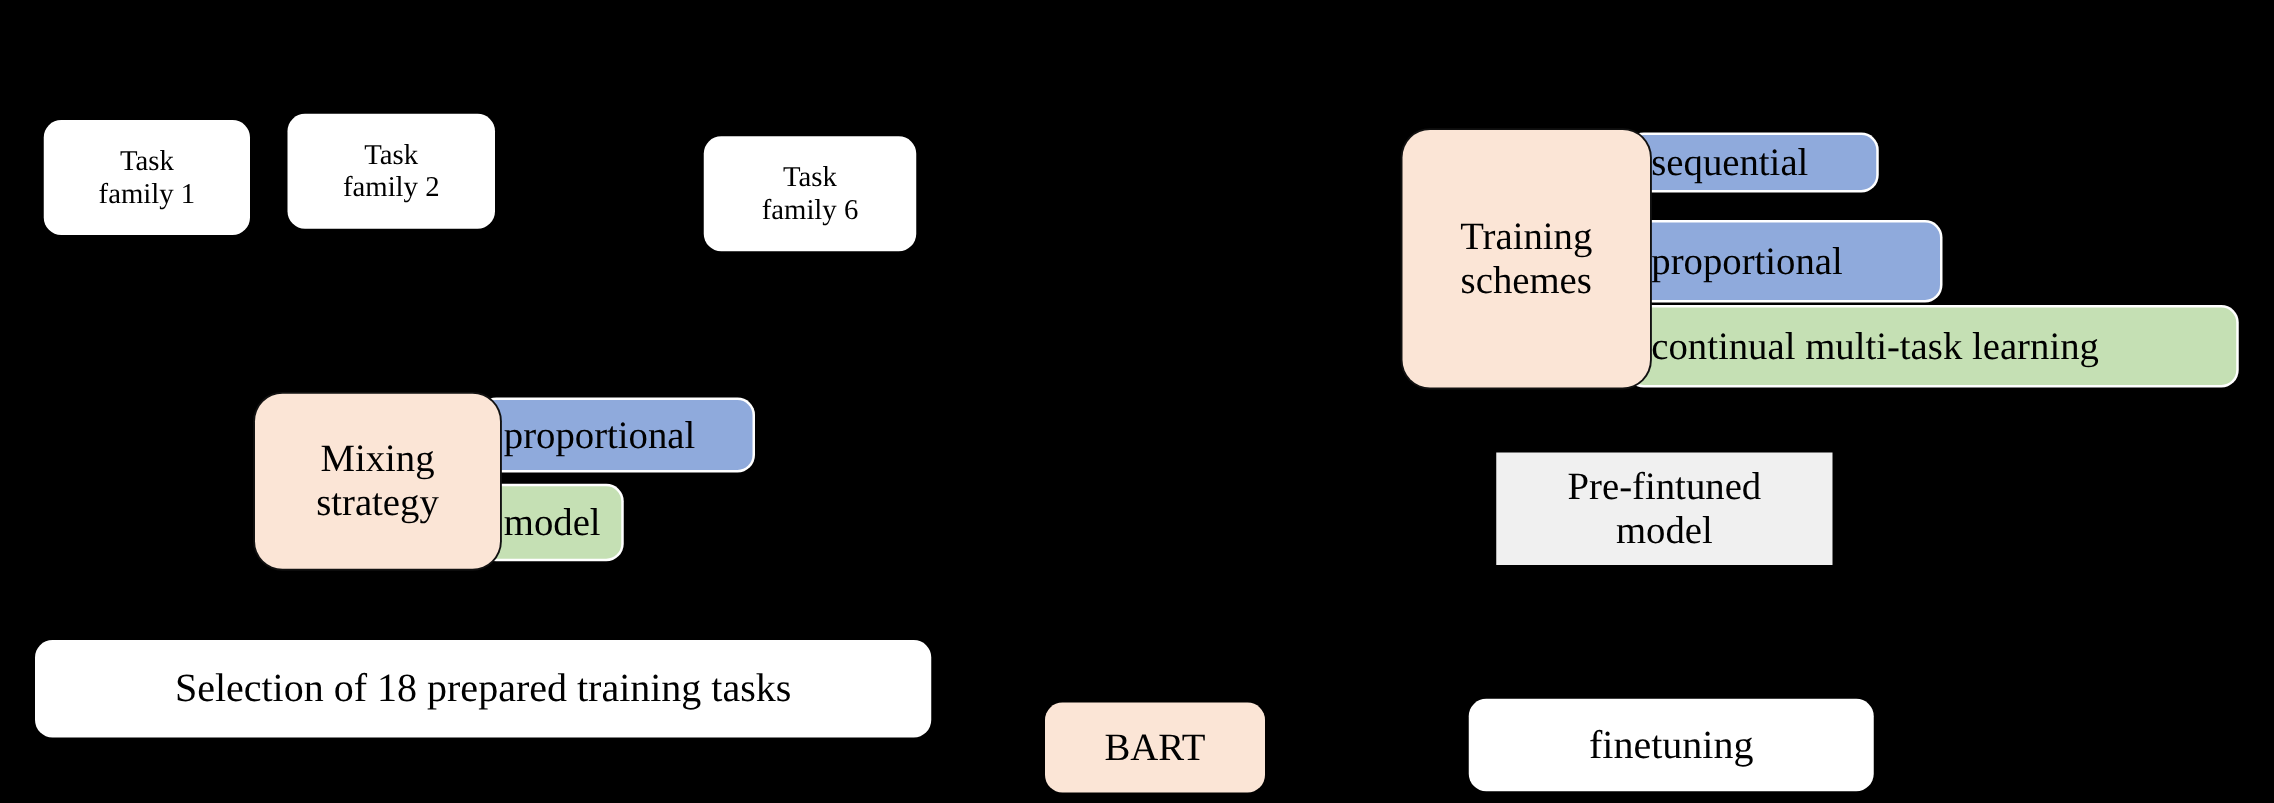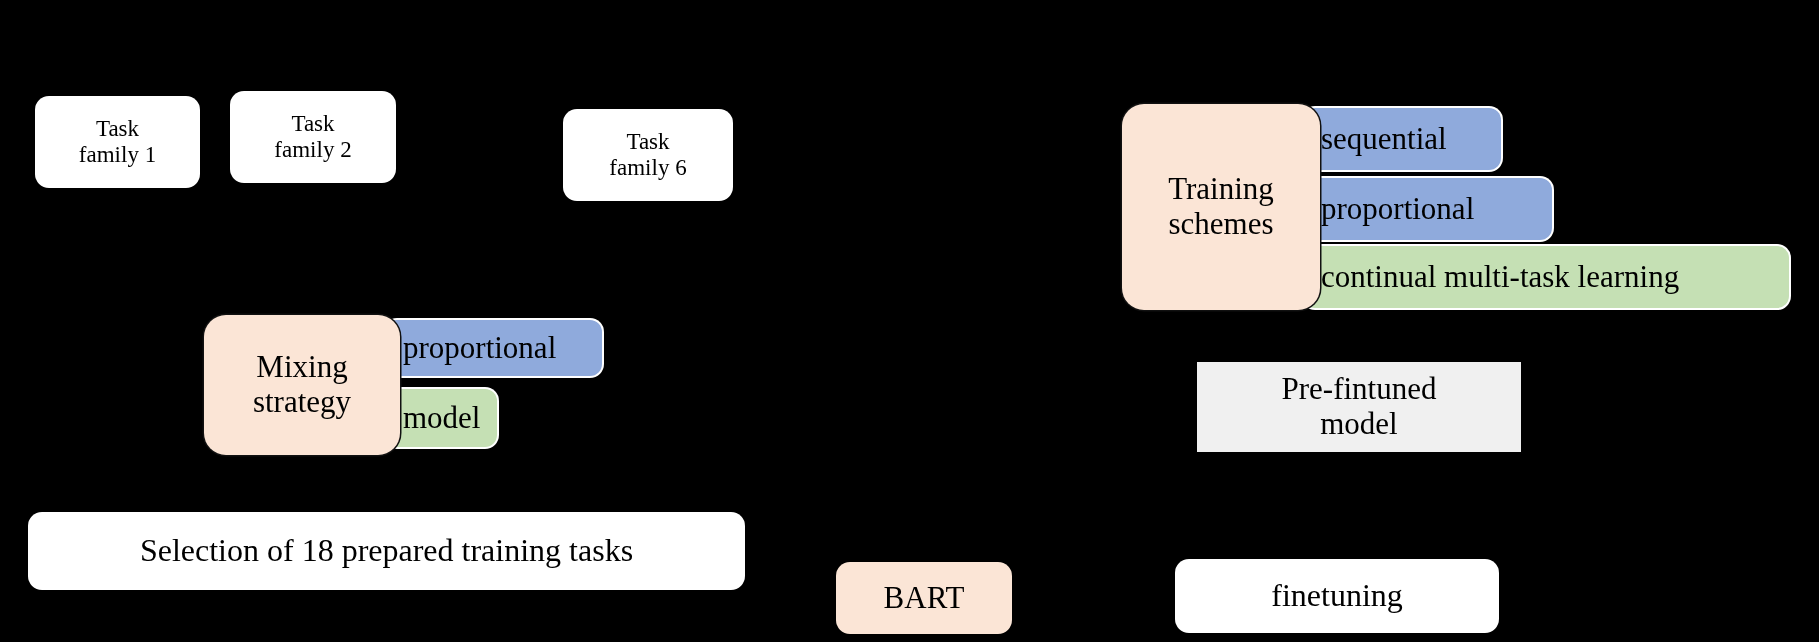--- a/index.html
+++ b/index.html
@@ -105,38 +105,38 @@
 
 <div class="node group-peach" style="left:204px; top:315px; width:196px; height:140px;">
   <span>Mixing
 strategy</span>
 </div>
 
 <div class="node bar-white" style="left:28px; top:512px; width:717px; height:78px;">
   <span>Selection of 18 prepared training tasks</span>
 </div>
 
-<div class="node tab tab-blue" style="left:1303px; top:108px; width:198px; height:62px;">
+<div class="node tab tab-blue" style="left:1303px; top:108px; width:198px; height:44px;">
   <span>sequential</span>
 </div>
 
 <div class="node tab tab-blue" style="left:1303px; top:178px; width:249px; height:62px;">
   <span>proportional</span>
 </div>
 
 <div class="node tab tab-green" style="left:1303px; top:246px; width:486px; height:62px;">
   <span>continual multi-task learning</span>
 </div>
 
 <div class="node group-peach" style="left:1122px; top:104px; width:198px; height:206px;">
   <span>Training
 schemes</span>
 </div>
 
-<div class="node box-grey" style="left:1197px; top:362px; width:324px; height:90px;">
+<div class="node box-grey" style="left:1197px; top:362px; width:269px; height:90px;">
   <span>Pre-fintuned
 model</span>
 </div>
 
 <div class="node pill-peach" style="left:836px; top:562px; width:176px; height:72px;">
   <span>BART</span>
 </div>
 
 <div class="node bar-white" style="left:1175px; top:559px; width:324px; height:74px;">
   <span>finetuning</span>

